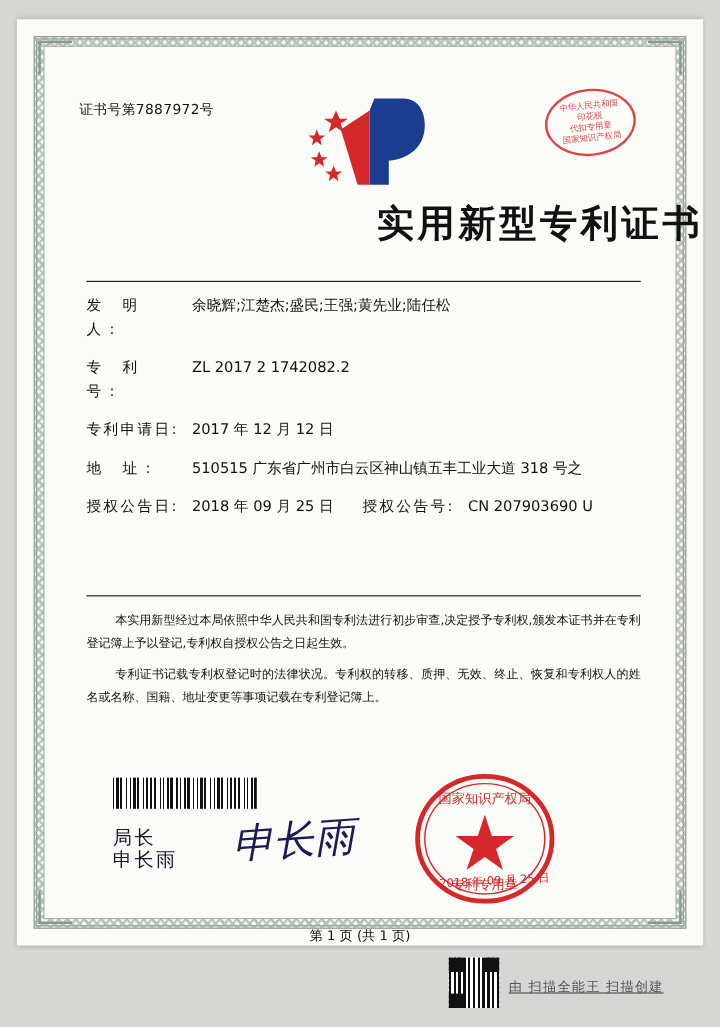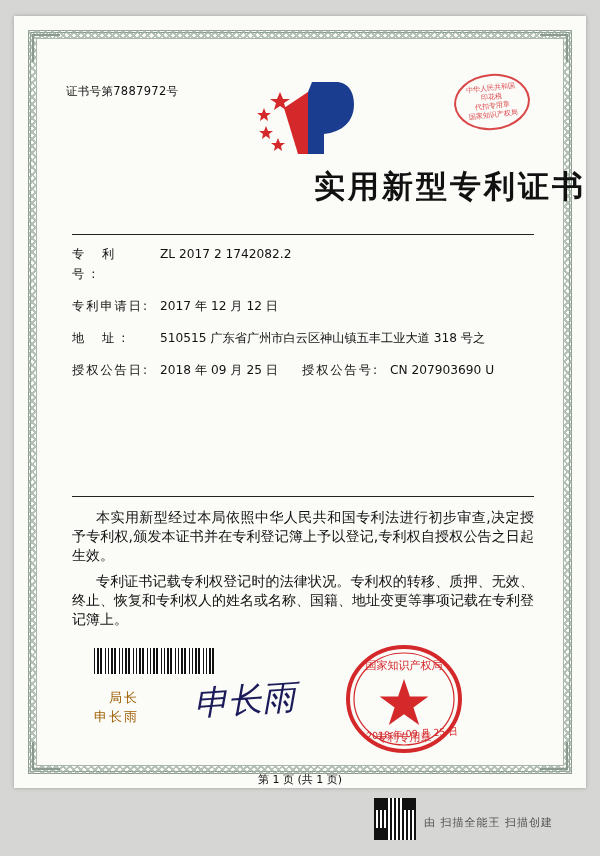--- a/index.html
+++ b/index.html
@@ -84,32 +84,32 @@
   .val .sub{display:block;}
   .row-two{display:flex;margin-bottom:12px;}
   .row-two .half{flex:1;display:flex;}
   .rule{
     position:absolute;left:58px;width:462px;height:1px;background:#222;
   }
   .r1{top:218px;}
   .r3{top:480px;}
   .body-text{
     position:absolute;left:58px;top:492px;width:462px;
-    font-size:14px;line-height:19px;color:#111;text-align:justify;
+    font-size:10px;line-height:19px;color:#111;text-align:justify;
   }
   .body-text p{margin:0 0 7px 0;text-indent:24px;}
   .barcode{
     position:absolute;left:80px;top:632px;width:120px;height:26px;
     background:repeating-linear-gradient(90deg,
       #111 0 1px,#fff 1px 3px,#111 3px 5px,#fff 5px 6px,
       #111 6px 8px,#fff 8px 11px,#111 11px 12px,#fff 12px 14px);
   }
   .sign-block{
-    position:absolute;left:80px;top:672px;font-size:13px;color:#a16207;
-    line-height:19px;letter-spacing:2px;text-align:right;
+    position:absolute;left:80px;top:672px;font-size:16px;color:#0f172a;
+    line-height:19px;letter-spacing:2px;
   }
   .signature{
     position:absolute;left:180px;top:660px;width:150px;height:54px;
     color:#1b1b5a;font-size:34px;font-family:"DejaVu Serif","Liberation Serif",serif;
     font-style:italic;transform:rotate(-4deg);
   }
   
   .seal-big{
     position:absolute;left:328px;top:626px;width:124px;height:114px;
   }
@@ -133,21 +133,21 @@
       linear-gradient(#111,#111) 30px 0/12px 12px no-repeat,
       linear-gradient(#fff,#fff) 33px 3px/6px 6px no-repeat,
       linear-gradient(#111,#111) 0 30px/12px 12px no-repeat,
       linear-gradient(#fff,#fff) 3px 33px/6px 6px no-repeat,
       repeating-linear-gradient(90deg,#111 0 2px,#fff 2px 4px),
       repeating-linear-gradient(0deg,#111 0 2px,#fff 2px 4px);
     background-color:#fff;
   }
   .footer-text{
     position:absolute;left:424px;bottom:20px;
-    font-size:11px;color:#555;letter-spacing:1px;
+    font-size:11px;color:#555;letter-spacing:1px;text-decoration:underline;
   }
 </style>
 </head>
 <body>
 
 <div class="page">
 
   <div class="cert">
 
     <div class="frame-outer"></div>
@@ -179,20 +179,24 @@
       <div>代扣专用章</div>
       <div>国家知识产权局</div>
     </div>
 
     <div class="title">实用新型专利证书</div>
 
     <div class="rule r1"></div>
 
     <div class="fields">
       <div class="row">
+        <div class="lbl sp">发 明 人:</div>
+        <div class="val">余晓辉;江楚杰;盛民;王强;黄先业;陆任松</div>
+      </div>
+      <div class="row">
         <div class="lbl sp">专 利 号:</div>
         <div class="val">ZL 2017 2 1742082.2</div>
       </div>
       <div class="row">
         <div class="lbl">专利申请日:</div>
         <div class="val">2017 年 12 月 12 日</div>
       </div>
       <div class="row">
         <div class="lbl sp">地 址:</div>
         <div class="val">510515 广东省广州市白云区神山镇五丰工业大道 318 号之</div>

